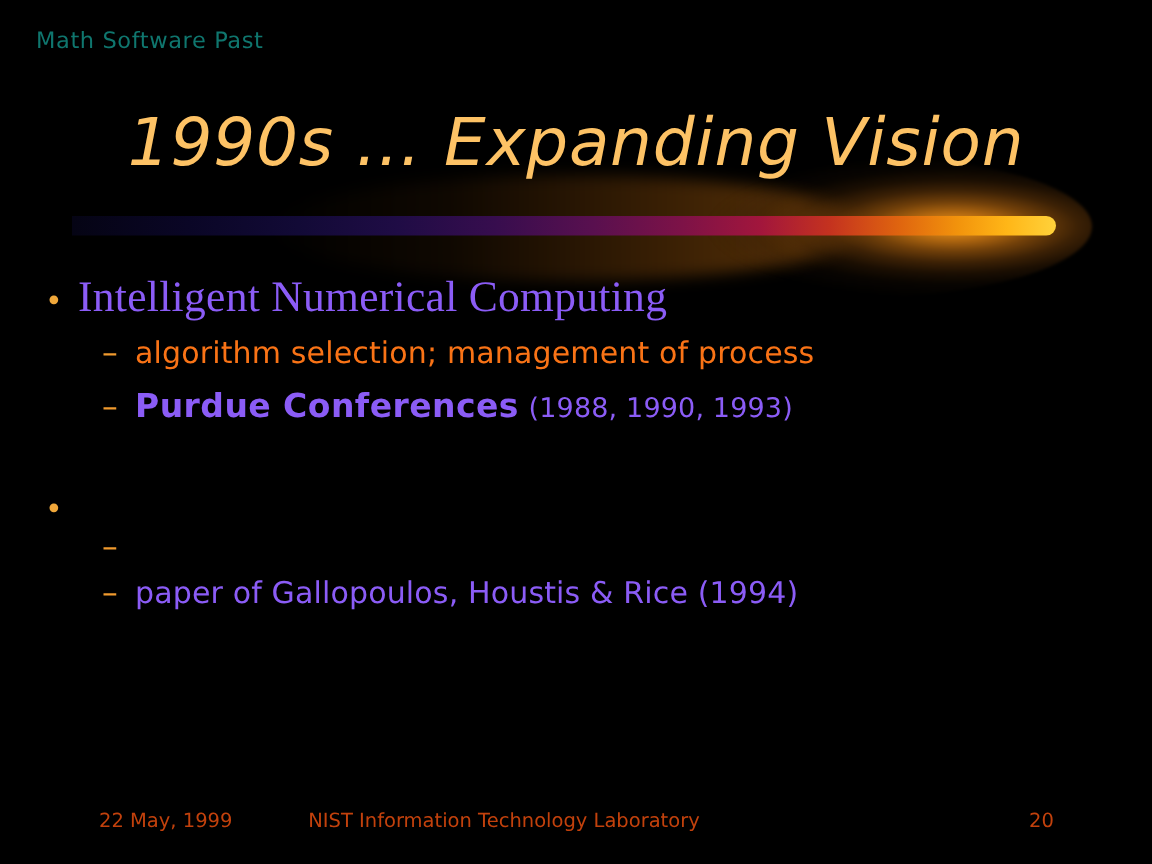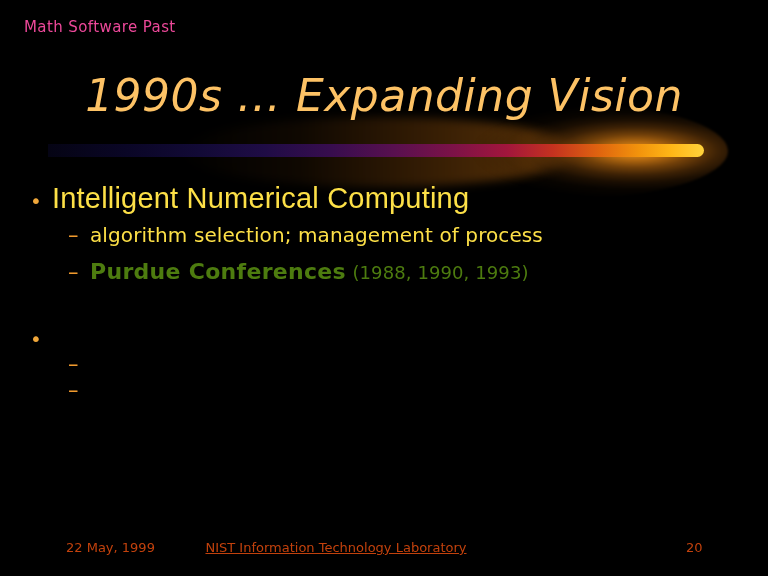--- a/index.html
+++ b/index.html
@@ -17,21 +17,21 @@
   }
 
   
   #kicker {
     position: absolute;
     left: 24px;
     top: 18px;
     font-family: "DejaVu Sans", sans-serif;
     font-size: 15px;
     letter-spacing: 0.4px;
-    color: #ec4899;
+    color: #0f766e;
     white-space: nowrap;
   }
 
   
   #comet-glow {
     position: absolute;
     left: 398px;
     top: 103px;
     width: 330px;
     height: 96px;
@@ -116,23 +116,23 @@
   }
   .l1-bullet {
     width: 22px;
     flex: 0 0 22px;
     color: #F0A73A;
     font-size: 20px;
     line-height: 1;
     text-align: left;
   }
   .l1-text {
-    font-family: Liberation Sans, sans-serif;
+    font-family: Liberation Serif, serif;
     font-size: 29px;
-    color: #fde047;
+    color: #8b5cf6;
     letter-spacing: 0.2px;
     white-space: nowrap;
   }
 
   .l2-row {
     display: flex;
     align-items: baseline;
     padding-left: 68px;
     margin-top: 5px;
   }
@@ -140,24 +140,24 @@
     width: 22px;
     flex: 0 0 22px;
     color: #F09A2E;
     font-size: 21px;
     line-height: 1;
   }
   .l2-text {
     font-family: "DejaVu Sans", sans-serif;
     font-size: 20px;
     line-height: 1.52;
-    color: #fde047;
+    color: #f97316;
     letter-spacing: 0.1px;
   }
-  .l2-text.accent { color: #4d7c0f; }
+  .l2-text.accent { color: #8b5cf6; }
   .l2-text.accent .strong {
     font-size: 22px;
     font-weight: 700;
     letter-spacing: 0.3px;
   }
   .l2-text .paren { font-size: 18px; }
 
   .spacer-block { height: 34px; }
 
   
@@ -177,21 +177,20 @@
     top: 0;
     white-space: nowrap;
   }
   #footer-center {
     position: absolute;
     left: 0;
     top: 0;
     width: 672px;
     text-align: center;
     white-space: nowrap;
-    text-decoration: underline;
   }
   #footer-page {
     position: absolute;
     left: 686px;
     top: 0;
     white-space: nowrap;
   }
 </style>
 </head>
 <body>
@@ -227,20 +226,21 @@
 
     <div class="group">
       <div class="l1-row">
         <span class="l1-bullet">•</span>
       </div>
       <div class="l2-row">
         <span class="l2-dash">–</span>
       </div>
       <div class="l2-row">
         <span class="l2-dash">–</span>
+        <span class="l2-text accent">paper of Gallopoulos, Houstis &amp; Rice (1994)</span>
       </div>
     </div>
 
   </div>
 
   <div id="footer">
     <span id="footer-date">22 May, 1999</span>
     <span id="footer-center">NIST Information Technology Laboratory</span>
     <span id="footer-page">20</span>
   </div>

